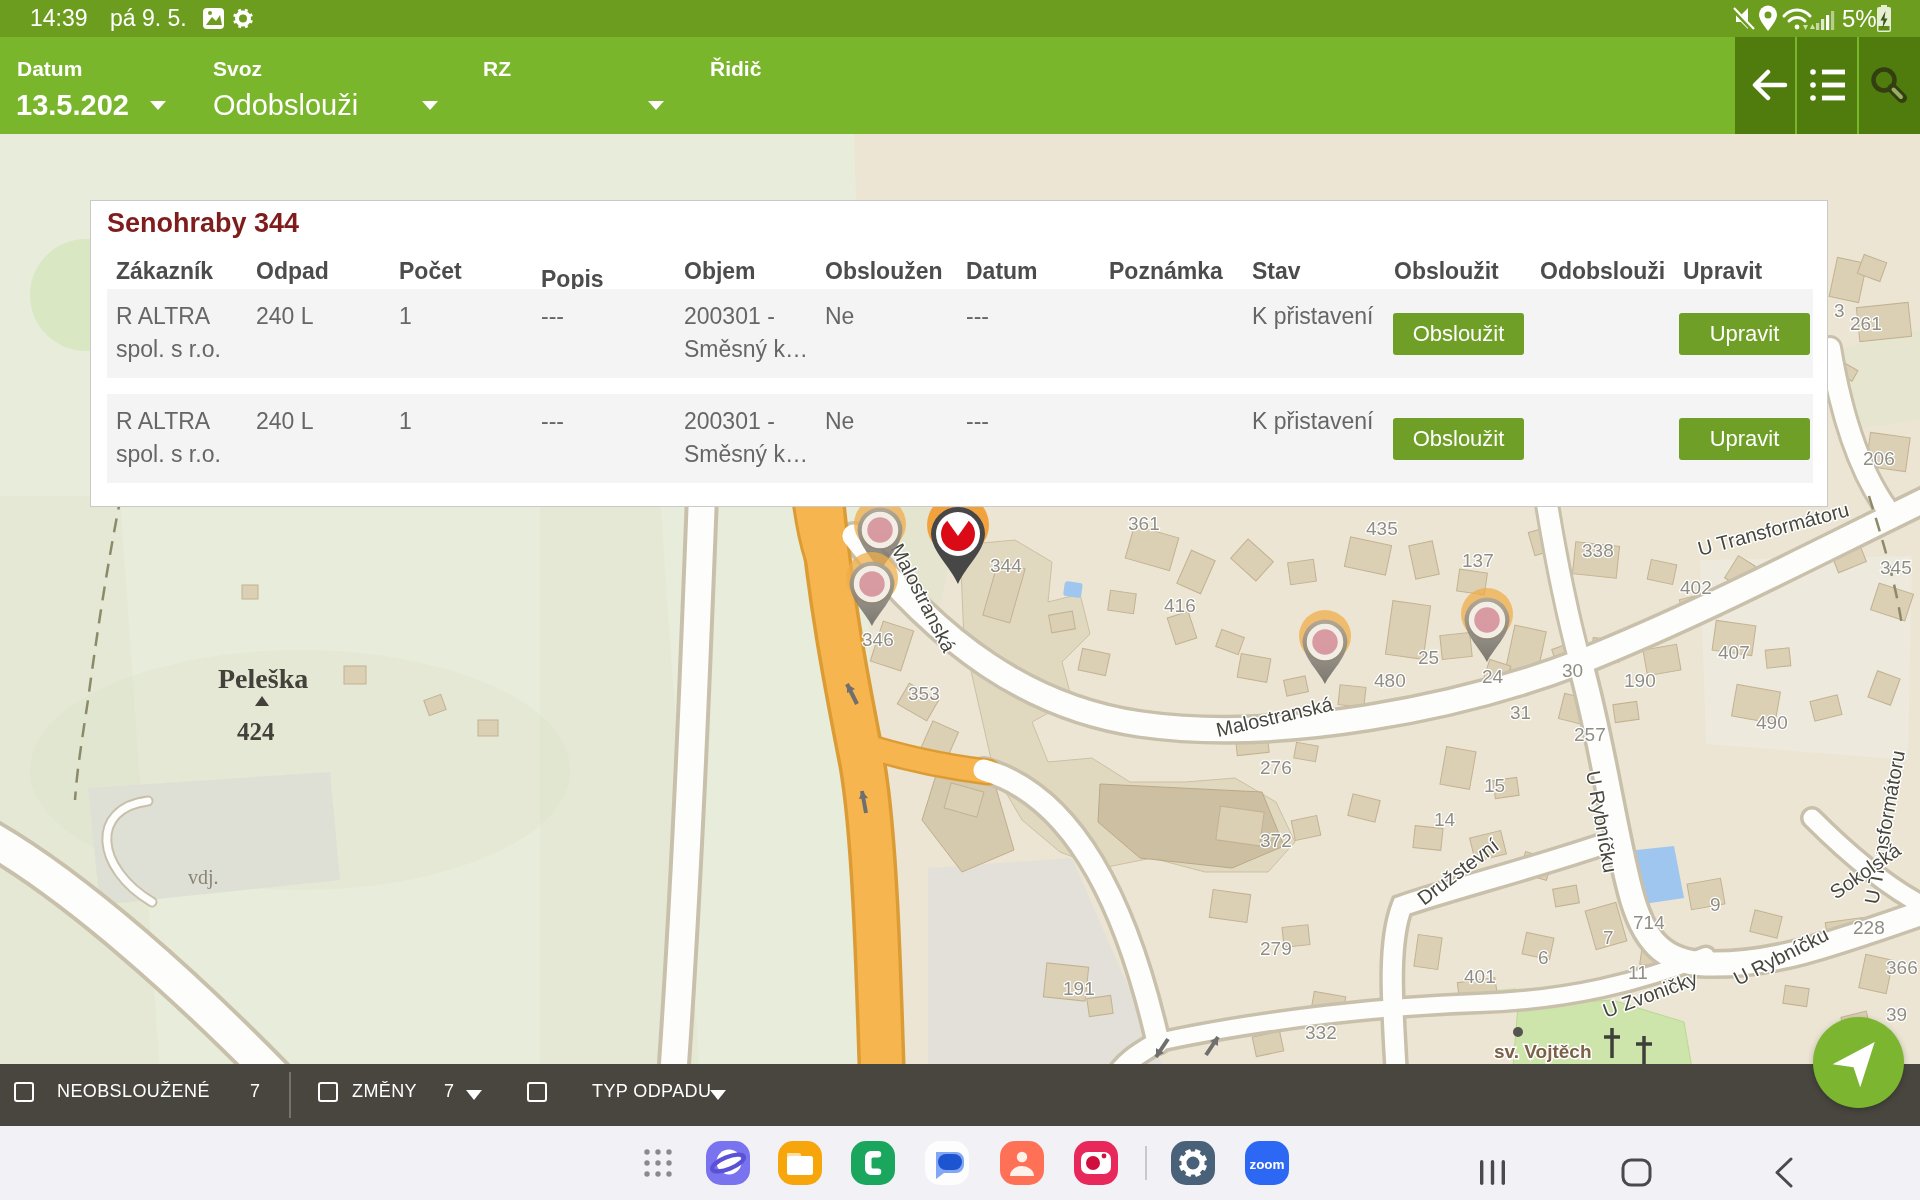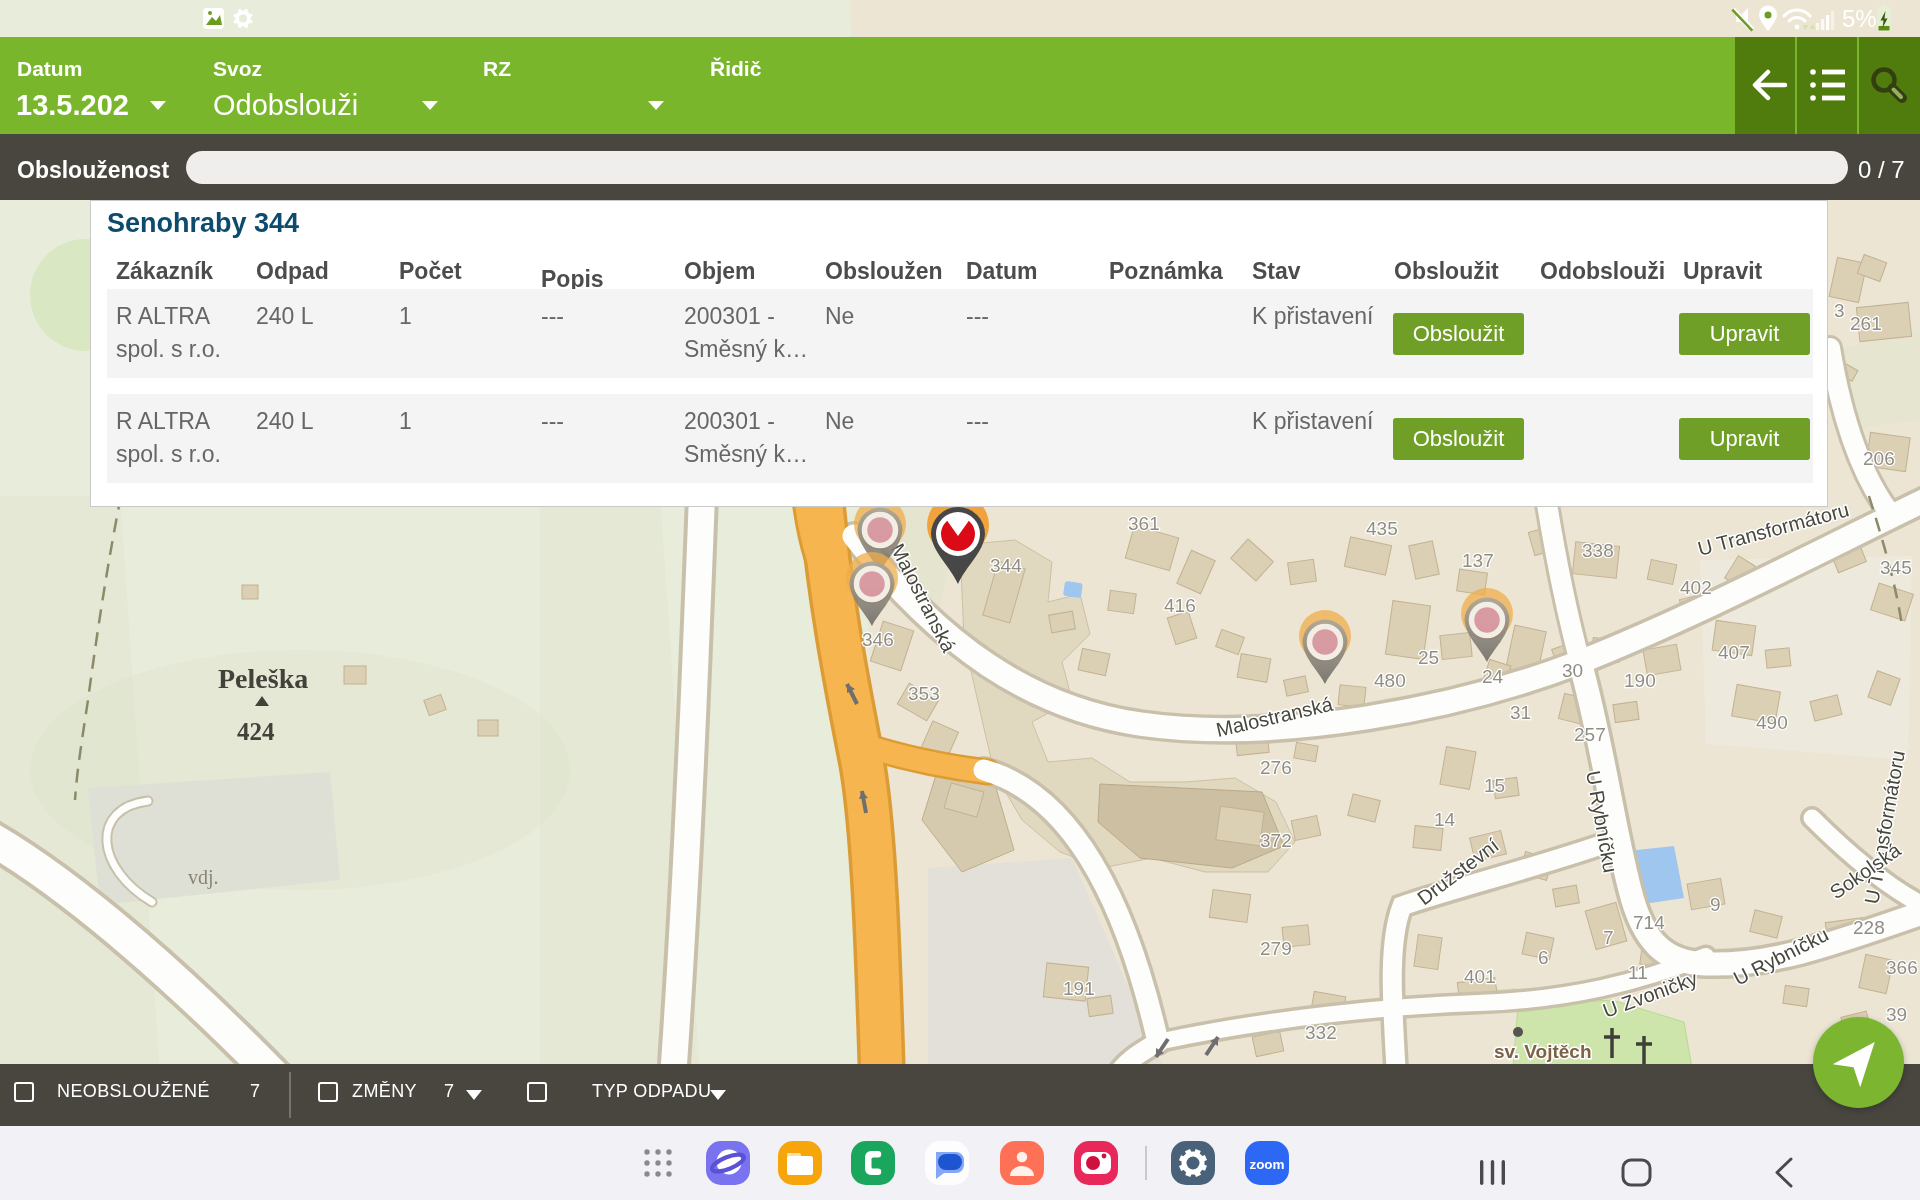--- a/index.html
+++ b/index.html
@@ -19,21 +19,21 @@
   
   #progbar{left:0;top:134px;width:1920px;height:66px;background:#48463f;z-index:30;}
   #filterbar{left:0;top:1064px;width:1920px;height:62px;background:#48463f;z-index:30;color:#fff;}
   .cb{position:absolute;top:18px;width:20px;height:20px;border:2.5px solid #fff;border-radius:3px;box-sizing:border-box;}
   .fltxt{position:absolute;top:17px;font-size:18px;color:#fff;letter-spacing:.4px;}
   .dtri{position:absolute;top:26px;width:0;height:0;border-left:8px solid transparent;
         border-right:8px solid transparent;border-top:10px solid #fff;}
   
   #panel{left:90px;top:200px;width:1738px;height:307px;background:#fff;
      border:1px solid #c9c9c9;box-sizing:border-box;z-index:20;}
-  #panel .hd{position:absolute;left:16px;top:7px;font-size:27px;font-weight:bold;color:#0c4a6e;}
+  #panel .hd{position:absolute;left:16px;top:7px;font-size:27px;font-weight:bold;color:#7f1d1d;}
   .th{position:absolute;top:57px;font-size:23px;font-weight:bold;color:#4c4c4c;}
   .band{position:absolute;left:16px;width:1706px;height:89px;background:#f4f4f4;}
   .td{position:absolute;font-size:23px;color:#666;line-height:33px;}
   .gbtn{position:absolute;width:131px;height:42px;background:#6f9f27;border-radius:3px;
       color:#fff;font-size:22px;text-align:center;line-height:42px;}
   
   #taskbar{left:0;top:1126px;width:1920px;height:74px;background:#f2f1f6;z-index:30;}
   
   #fab{left:1813px;top:1017px;width:91px;height:91px;border-radius:50%;background:#7cb52f;
      z-index:40;box-shadow:0 2px 6px rgba(0,0,0,.25);}
@@ -272,41 +272,40 @@
   <circle cx="1487" cy="614" r="26" fill="#efae4a" opacity="0.75"></circle>
       <path d="M1487,662 C1480,648 1466,637 1464.5,620 A 22.5,22.5 0 1 1 1509.5,620 C1508,637 1494,648 1487,662 Z" fill="url(#ping)" fill-opacity="0.88"></path>
       <circle cx="1487" cy="620" r="15.5" fill="#db9ba3" stroke="#f2eee6" stroke-width="5.5" fill-opacity="0.95"></circle>
   <circle cx="958" cy="525" r="31" fill="#f2a23c"></circle>
   <path d="M958,584 C950,566 932,552 931,534 A 27,27 0 1 1 985,534 C984,552 966,566 958,584 Z" fill="#474747"></path>
   <circle cx="958" cy="534" r="22" fill="#ffffff"></circle>
   <circle cx="958" cy="534" r="17" fill="#da0a17"></circle>
   <path d="M947,520.5 L958,536 L969,520.5 A 17,17 0 0 0 947,520.5 Z" fill="#ffffff"></path>
 </svg>
 
+<div class="abs" id="statusbar">
+  <span class="t" style="left:30px;">14:39</span>
+  <span class="t" style="left:110px;">pá 9. 5.</span>
+</div>
 
 <div class="abs" id="appbar">
   <span class="ablabel" style="left:17px;">Datum</span>
   <span class="abvalue" style="left:16px;font-weight:bold;">13.5.202</span>
   <span class="tri" style="left:150px;top:64px;"></span>
   <span class="ablabel" style="left:213px;">Svoz</span>
   <span class="abvalue" style="left:213px;">Odobslouži</span>
   <span class="tri" style="left:422px;top:64px;"></span>
   <span class="ablabel" style="left:483px;">RZ</span>
   <span class="tri" style="left:648px;top:64px;"></span>
   <span class="ablabel" style="left:710px;">Řidič</span>
   <div class="abbtn" style="left:1735px;"></div>
   <div class="abbtn" style="left:1797px;"></div>
   <div class="abbtn" style="left:1859px;width:61px;"></div>
 </div>
 
-<div class="abs" id="progbar">
-  <span style="position:absolute;left:17px;top:23px;font-size:23px;font-weight:bold;color:#fff;">Obslouženost</span>
-  <div style="position:absolute;left:186px;top:17px;width:1662px;height:33px;background:#efeeec;border-radius:16.5px;"></div>
-  <span style="position:absolute;left:1858px;top:22px;font-size:24px;color:#fff;">0 / 7</span>
-</div>
 
 <div class="abs" id="panel">
   <div class="hd">Senohraby 344</div>
   <span class="th" style="left:25px;">Zákazník</span>
   <span class="th" style="left:165px;">Odpad</span>
   <span class="th" style="left:308px;">Počet</span>
   <span class="th" style="left:450px;margin-top:8px;">Popis</span>
   <span class="th" style="left:593px;">Objem</span>
   <span class="th" style="left:734px;">Obsloužen</span>
   <span class="th" style="left:875px;">Datum</span>

